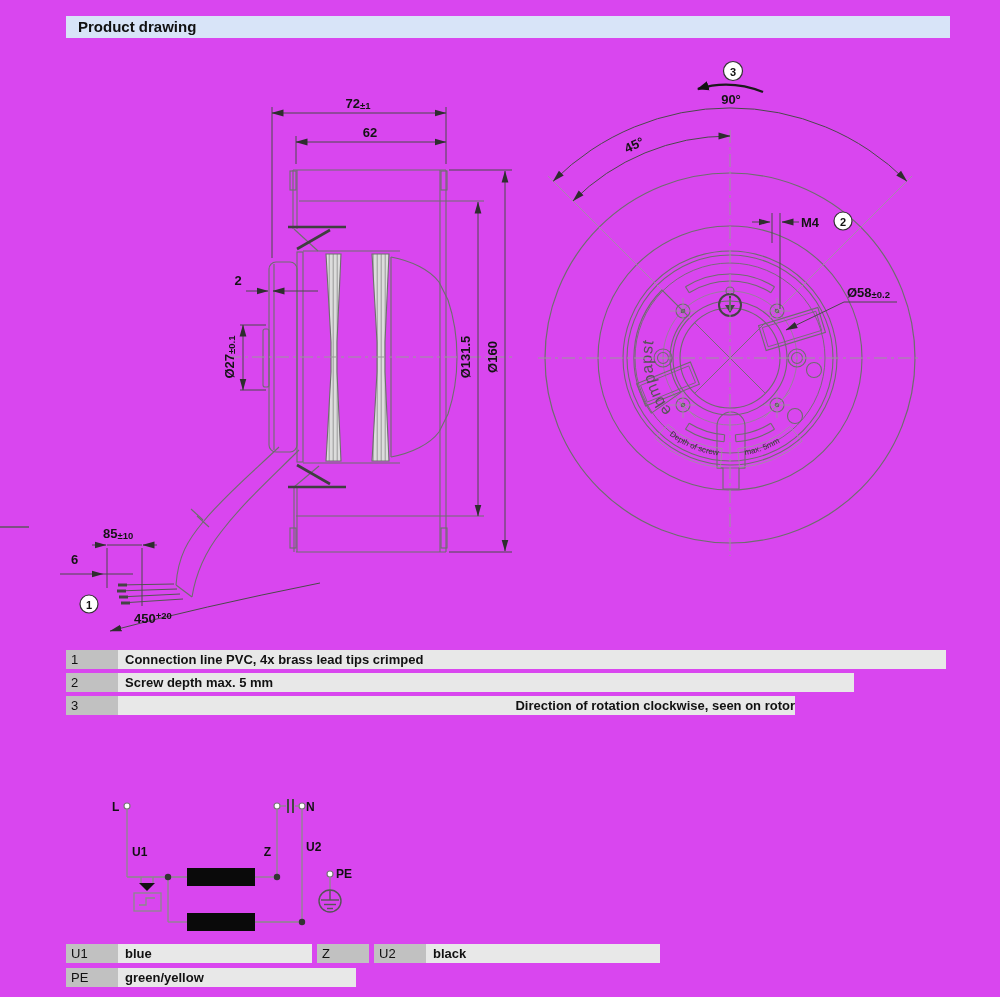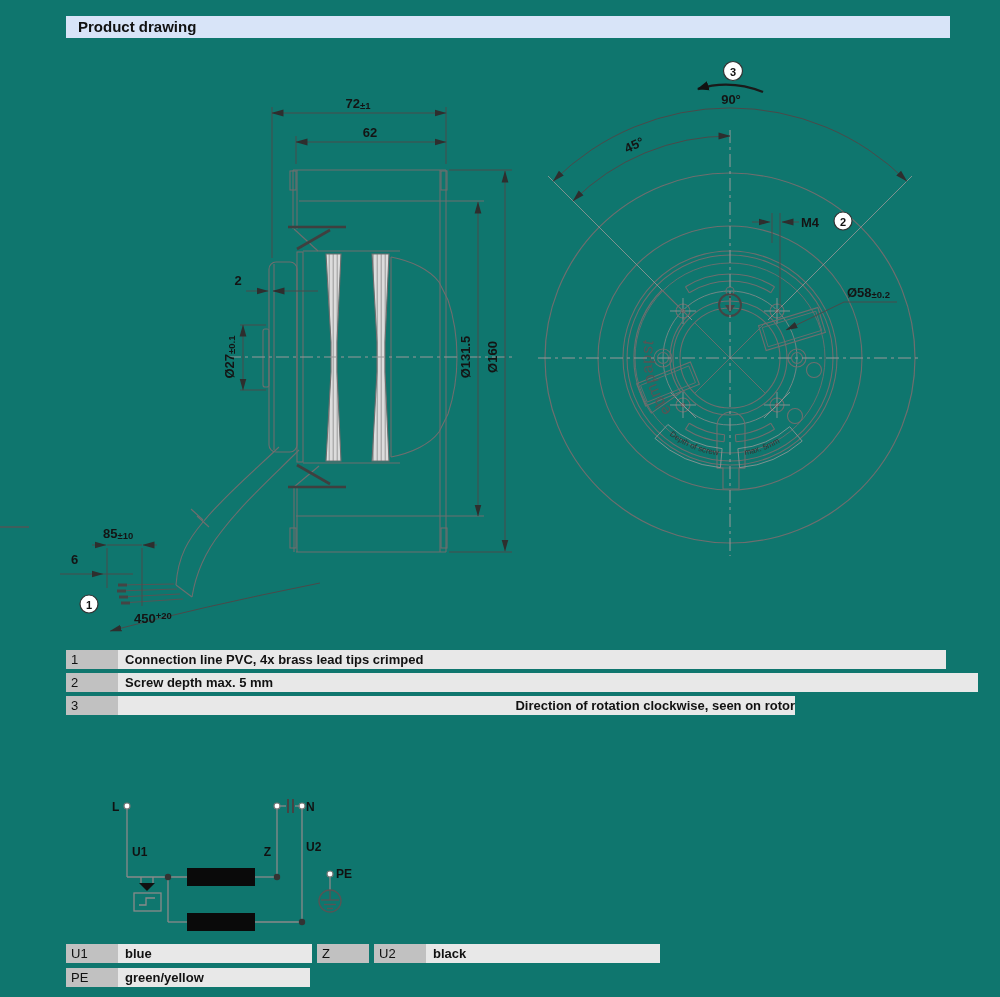--- a/index.html
+++ b/index.html
@@ -1,17 +1,17 @@
 <!DOCTYPE html>
 <html><head>
 <meta charset="utf-8">
 <style>
   html,body{margin:0;padding:0;background:#fff;}
   body{font-family:"Liberation Sans",sans-serif;color:#111;}
-  #page{position:relative;width:1000px;height:997px;background:#0f766e;overflow:hidden;}
+  #page{position:relative;width:1000px;height:997px;background:#d946ef;overflow:hidden;}
   .secbar{position:absolute;left:66px;width:884px;height:22px;background:#d8e4f8;
           font-size:15px;font-weight:bold;line-height:22px;padding-left:12px;box-sizing:border-box;}
   #bar1{top:16px;} #bar2{top:753px;}
   svg{position:absolute;}
   #drawing1{left:0;top:40px;}
   #schematic{left:85px;top:785px;}
   .ln{stroke:#6e6e6e;stroke-width:1.1;fill:none;}
   .thick{stroke:#3f3f3f;stroke-width:2.6;}
   .dimln{stroke:#4a4a4a;stroke-width:1;fill:none;}
   .ctr{stroke:#999;stroke-width:1;stroke-dasharray:13 4 3 4;}
@@ -327,21 +327,21 @@
     </g>
   </svg>
 
   <div>
     <div class="trow" style="top:650px;">
       <div class="tl">1</div>
       <div class="tv gap4" style="width:828px;">Connection line PVC, 4x brass lead tips crimped</div>
     </div>
     <div class="trow" style="top:673px;">
       <div class="tl">2</div>
-      <div class="tv gap4" style="width:860px;">Screw depth max. 5 mm</div>
+      <div class="tv gap4" style="width:736px;">Screw depth max. 5 mm</div>
     </div>
     <div class="trow" style="top:696px;">
       <div class="tl">3</div>
       <div class="tv gap4" style="width:677px;text-align:right;">Direction of rotation clockwise, seen on rotor</div>
     </div>
   </div>
 
 
   <svg id="schematic" width="330" height="150" viewBox="85 785 330 150">
     <g>
@@ -399,17 +399,17 @@
   <div>
     <div class="trow" style="top:944px;">
       <div class="tl">U1</div>
       <div class="tv gap4" style="width:194px;">blue</div>
       <div class="tl gap5">Z</div>
       <div class="tl gap5">U2</div>
       <div class="tv gap4" style="width:234px;">black</div>
     </div>
     <div class="trow" style="top:968px;">
       <div class="tl">PE</div>
-      <div class="tv gap4" style="width:192px;">green/yellow</div>
+      <div class="tv gap4" style="width:238px;">green/yellow</div>
     </div>
   </div>
 
 </div>
 
 </body></html>

